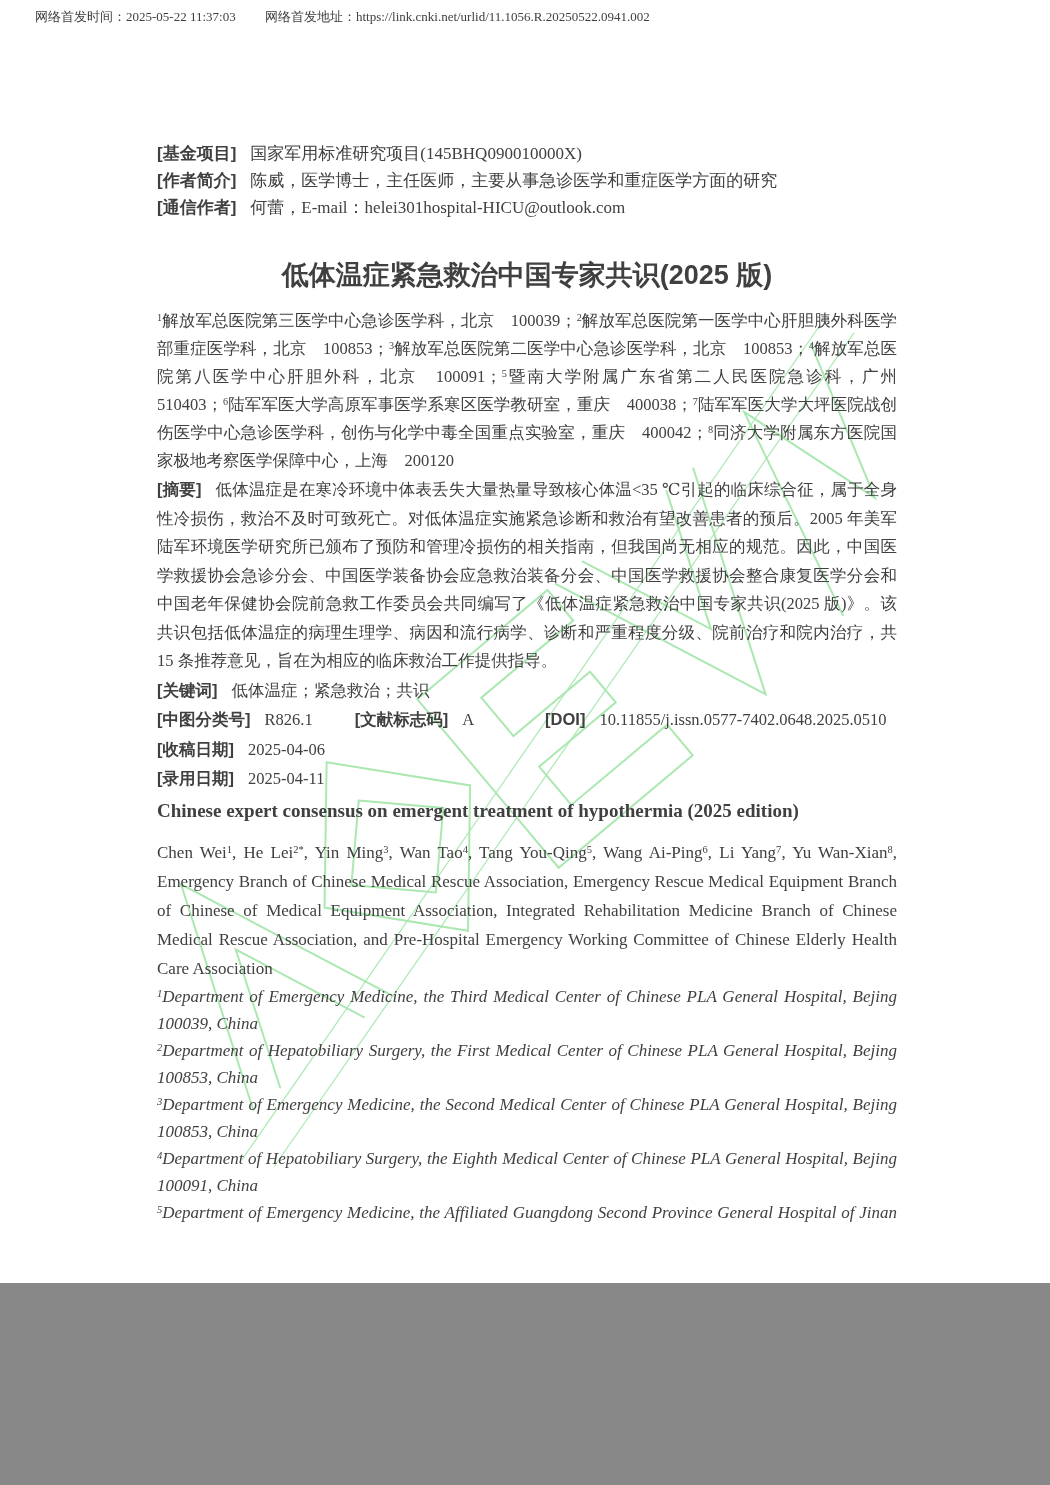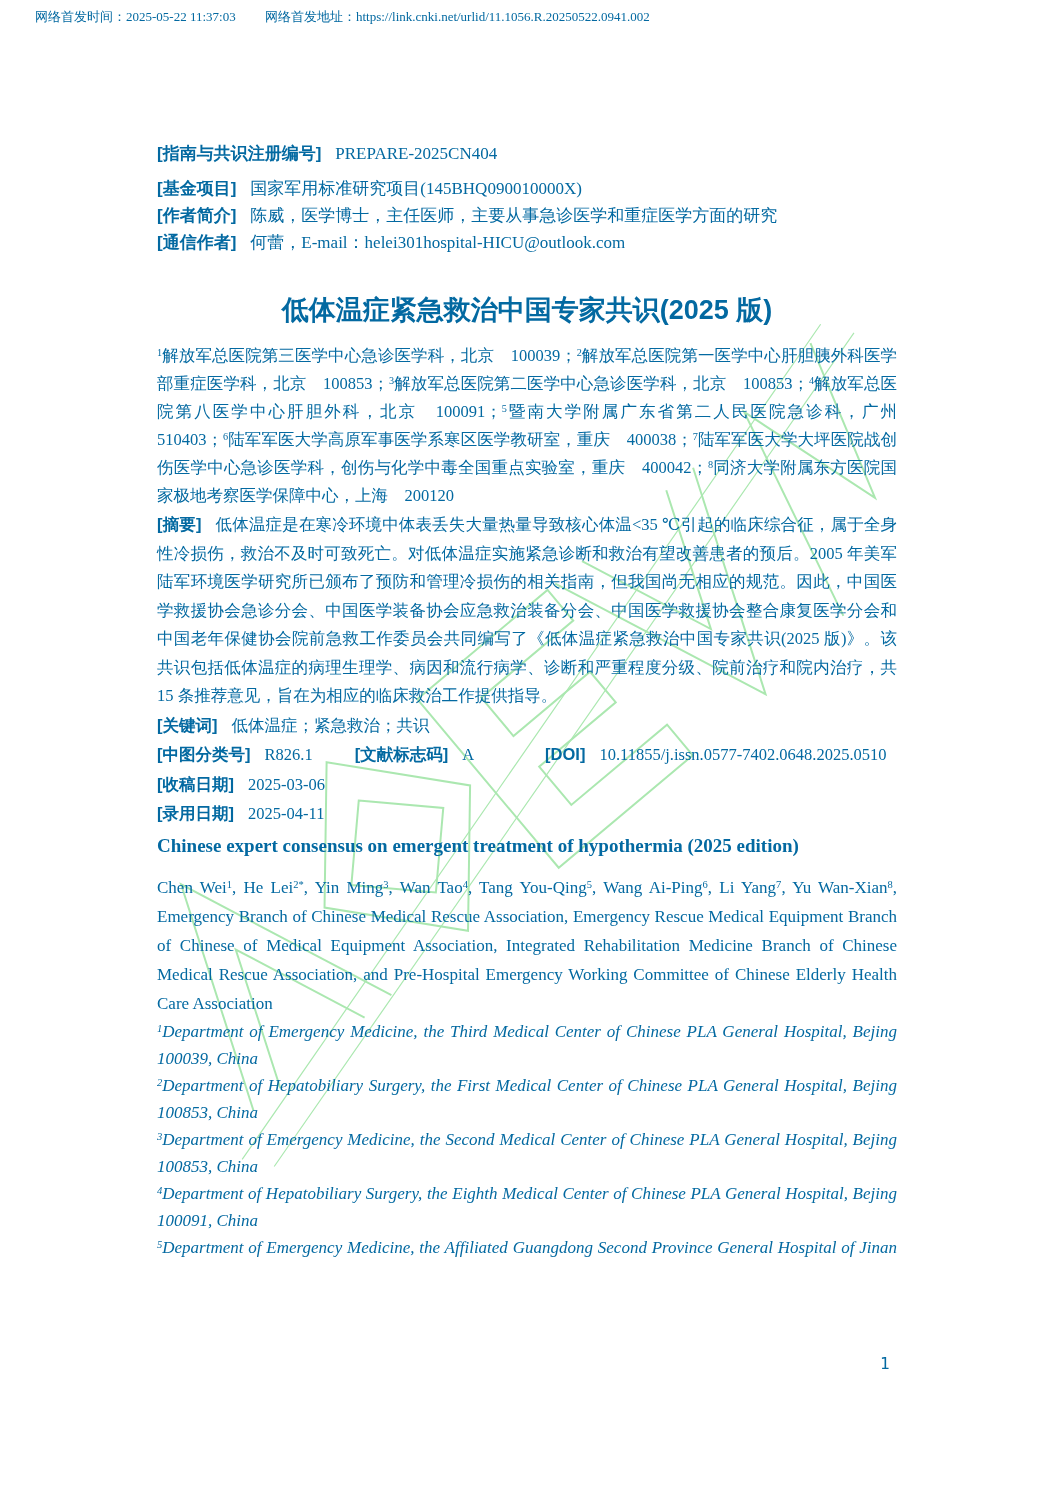--- a/index.html
+++ b/index.html
@@ -1,22 +1,22 @@
 <!DOCTYPE html>
 <html><head>
 <meta charset="utf-8">
 <style>
   html,body{margin:0;padding:0;}
   body{background:#888;}
   .page{
     position:relative;
-    width:1050px;height:1485px;
+    width:1050px;height:1283px;
     margin:0 auto;
     background:#ffffff;
-    color:#0369a1;
+    color:#404040;
     font-family:"Liberation Serif","DejaVu Serif",serif;
     overflow:hidden;
   }
   .watermark{position:absolute;left:0;top:0;z-index:0;pointer-events:none;}
   .onlinefirst{
     position:absolute;left:35px;top:9px;z-index:1;
     font-size:13px;line-height:16px;white-space:nowrap;
     font-family:"Liberation Serif","DejaVu Serif",serif;
   }
   .onlinefirst .gap{margin-left:26px;}
@@ -77,23 +77,20 @@
   </svg>
 
   <div class="onlinefirst">
     <span>网络首发时间：</span><span>2025-05-22 11:37:03</span>
     <span class="gap">网络首发地址：</span><span>https://link.cnki.net/urlid/11.1056.R.20250522.0941.002</span>
   </div>
 
   <div class="content">
 
 
-    <div class="meta-line first">
-      <span class="lab">[指南与共识注册编号]</span><span>PREPARE-2025CN404</span>
-    </div>
     <div class="meta-line">
       <span class="lab">[基金项目]</span><span>国家军用标准研究项目(145BHQ090010000X)</span>
     </div>
     <div class="meta-line">
       <span class="lab">[作者简介]</span><span>陈威，医学博士，主任医师，主要从事急诊医学和重症医学方面的研究</span>
     </div>
     <div class="meta-line">
       <span class="lab">[通信作者]</span><span>何蕾，E-mail：helei301hospital-HICU@outlook.com</span>
     </div>
 
@@ -108,21 +105,21 @@
 
     <p class="para">
       <b class="lab">[关键词]</b><span>低体温症；紧急救治；共识</span>
     </p>
 
     <p class="para class-line">
       <span class="grp"><b class="lab">[中图分类号]</b><span>R826.1</span></span><span class="grp"><b class="lab">[文献标志码]</b><span>A</span></span><span class="grp"><b class="lab">[DOI]</b><span>10.11855/j.issn.0577-7402.0648.2025.0510</span></span>
     </p>
 
     <p class="para">
-      <b class="lab">[收稿日期]</b><span>2025-03-06</span>
+      <b class="lab">[收稿日期]</b><span>2025-04-06</span>
     </p>
     <p class="para">
       <b class="lab">[录用日期]</b><span>2025-04-11</span>
     </p>
 
     <h2 class="title-en">Chinese expert consensus on emergent treatment of hypothermia (2025 edition)</h2>
 
     <p class="authors-en">Chen Wei<sup>1</sup>, He Lei<sup>2*</sup>, Yin Ming<sup>3</sup>, Wan Tao<sup>4</sup>, Tang You-Qing<sup>5</sup>, Wang Ai-Ping<sup>6</sup>, Li Yang<sup>7</sup>, Yu Wan-Xian<sup>8</sup>, Emergency Branch of Chinese Medical Rescue Association, Emergency Rescue Medical Equipment Branch of Chinese of Medical Equipment Association, Integrated Rehabilitation Medicine Branch of Chinese Medical Rescue Association, and Pre-Hospital Emergency Working Committee of Chinese Elderly Health Care Association</p>
 
     <div id="affil-en-list">

